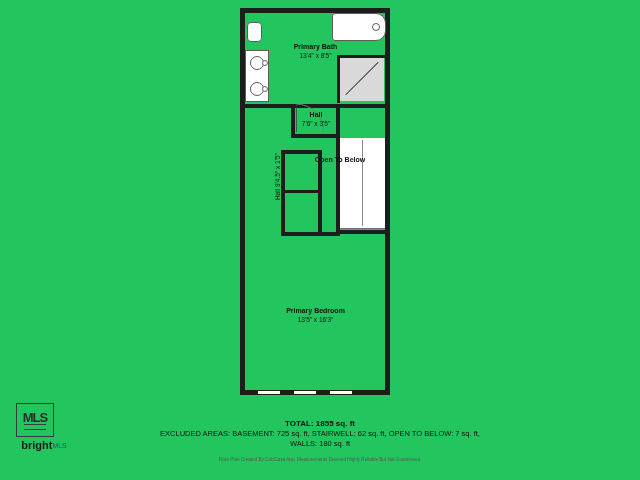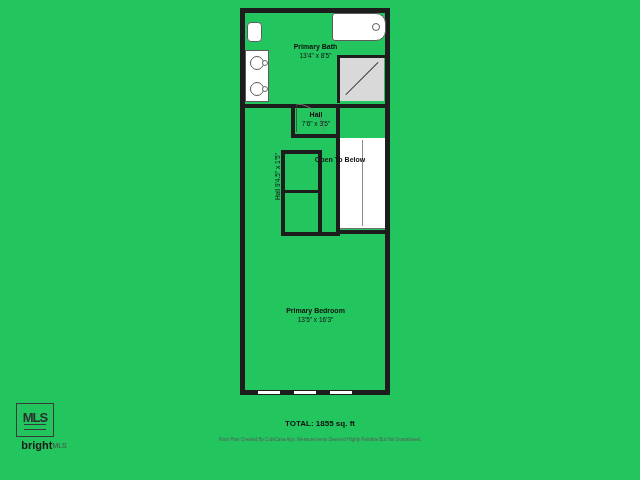--- a/index.html
+++ b/index.html
@@ -249,20 +249,22 @@
 
     <div class="label" style="left:258px; top:306px; width:115px;">
       <div class="name">Primary Bedroom</div>
       <div class="dims">13'5" x 16'3"</div>
     </div>
 
   </div>
 
   <div id="footer">
     <div class="total">TOTAL: 1855 sq. ft</div>
+    <div class="line">EXCLUDED AREAS: BASEMENT: 725 sq. ft, STAIRWELL: 62 sq. ft, OPEN TO BELOW: 7 sq. ft,</div>
+    <div class="line">WALLS: 180 sq. ft</div>
     <div class="tiny">Floor Plan Created By CubiCasa App. Measurements Deemed Highly Reliable But Not Guaranteed.</div>
   </div>
 
   <div id="logo">
     <div class="badge">
       <div class="glyph">MLS</div>
       <div class="bar"></div>
     </div>
     <div class="wordmark"><span>bright</span><span class="mls">MLS</span></div>
   </div>

